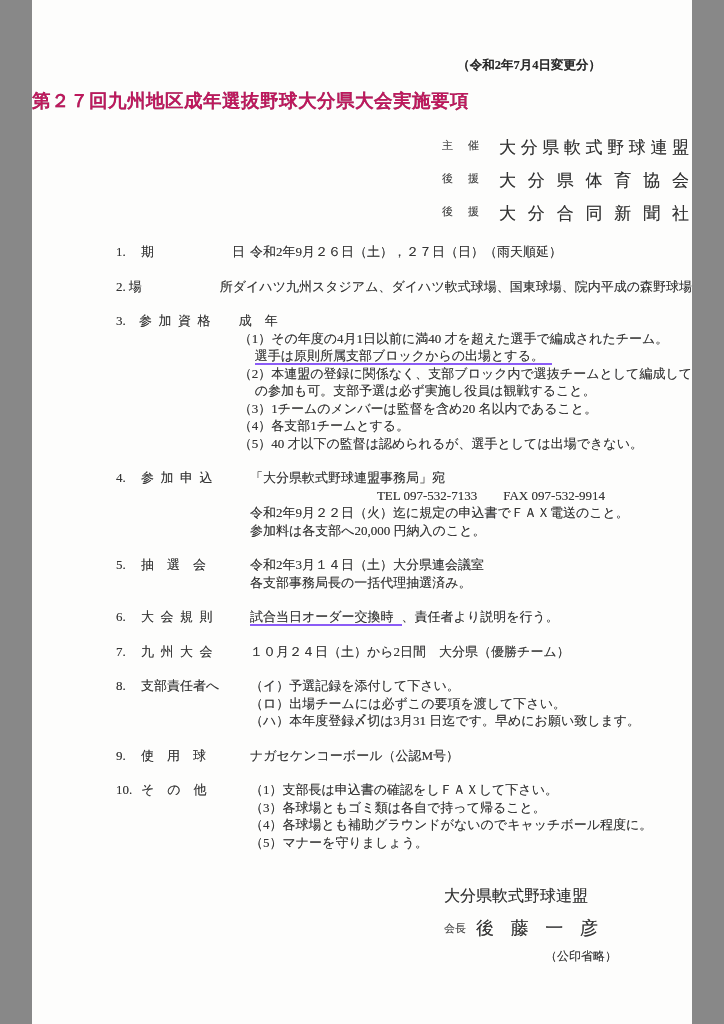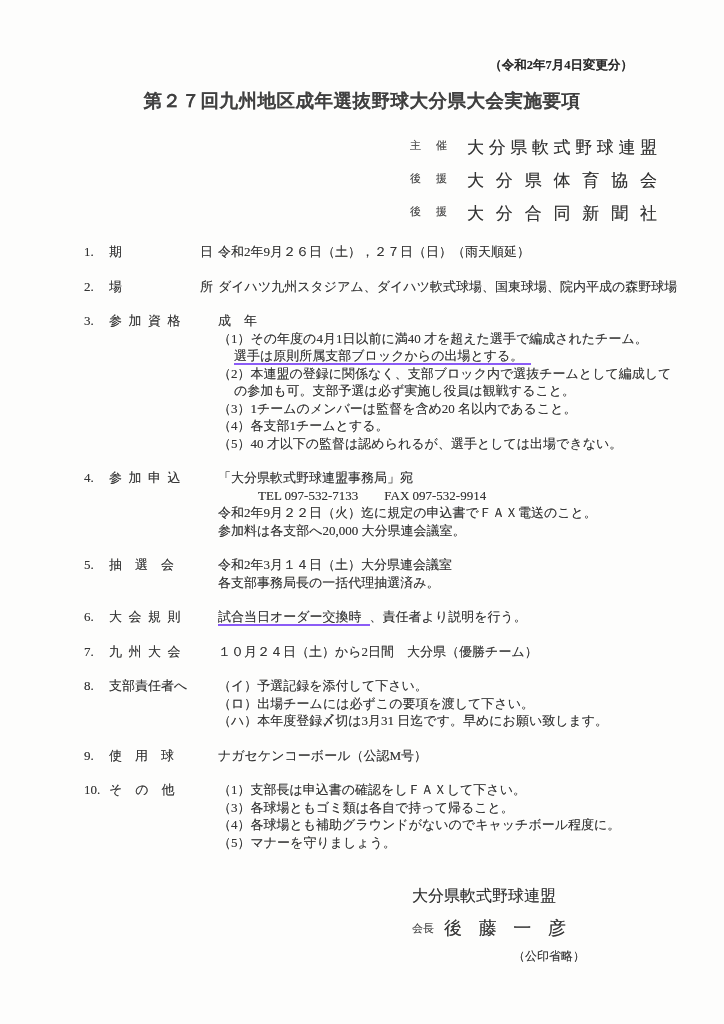--- a/index.html
+++ b/index.html
@@ -1,57 +1,57 @@
 <!DOCTYPE html>
 <html><head>
 <meta charset="utf-8">
 <style>
   html,body { margin:0; padding:0; }
   body { background:#888; }
   .page {
     position:relative;
-    width:724px; height:1024px;
+    width:660px; height:1024px;
     margin:0 auto;
     background:#fdfdfc;
     font-family:"Liberation Serif","DejaVu Serif",serif;
     color:#353535;
     overflow:hidden;
     text-shadow:0 0 0.5px rgba(70,70,70,0.55);
   }
   .rev-note {
     position:absolute; top:57px; right:91px;
     font-size:12.5px; font-weight:bold; color:#2a2a2a;
     white-space:pre;
   }
   .doc-title {
     position:absolute; top:88px; left:0; width:100%;
-    text-align:center;
+    text-align:left;
     font-size:18.5px; font-weight:bold; letter-spacing:0.5px;
-    color:#404040;
+    color:#be185d;
     white-space:pre;
   }
   .sponsors { position:absolute; top:136px; left:410px; }
   .sponsor-row { display:flex; align-items:baseline; margin-bottom:15px; height:18px; }
   .sponsor-role {
     width:37px; display:flex; justify-content:space-between;
     font-size:11px; color:#4a4a4a; align-self:center;
   }
   .sponsor-name {
     margin-left:20px; width:190px;
     display:flex; justify-content:space-between;
     font-size:17px; color:#333;
   }
   .body-sections { position:absolute; top:243px; left:0; right:0; }
   .section { display:flex; margin-bottom:17px; font-size:13px; line-height:17.5px; }
   .sec-no { margin-left:84px; width:25px; white-space:pre; }
   .sec-label { width:109px; white-space:pre; }
   .sec-content { flex:1; }
   .row { white-space:pre; }
   .row.ind1 { padding-left:16px; }
-  .row.ind2 { padding-left:40px; }
+  .row.ind2 { padding-left:40px;text-align:center; }
   .useg { border-bottom:2px solid #8b5cf6; padding-right:8px; }
   .footer { position:absolute; top:886px; left:412px; }
   .footer-org { font-size:16px; white-space:pre; }
   .chair-row { display:flex; align-items:center; margin-top:9px; height:24px; }
   .chair-title { font-size:11px; color:#4a4a4a; white-space:pre; }
   .chair-name {
     margin-left:10px; width:122px;
     display:flex; justify-content:space-between;
     font-size:18px; color:#333;
   }
@@ -145,21 +145,21 @@
           <div class="row"><span>（5）40 才以下の監督は認められるが、選手としては出場できない。</span></div>
         </div>
       </div>
       <div class="section">
         <span class="sec-no">4.</span>
         <span class="sec-label">参  加  申  込</span>
         <div class="sec-content">
           <div class="row"><span>「大分県軟式野球連盟事務局」宛</span></div>
           <div class="row ind2"><span>TEL 097-532-7133　　FAX 097-532-9914</span></div>
           <div class="row"><span>令和2年9月２２日（火）迄に規定の申込書でＦＡＸ電送のこと。</span></div>
-          <div class="row"><span>参加料は各支部へ20,000 大分県連会議室。</span></div>
+          <div class="row"><span>参加料は各支部へ20,000 円納入のこと。</span></div>
         </div>
       </div>
       <div class="section">
         <span class="sec-no">5.</span>
         <span class="sec-label">抽　選　会</span>
         <div class="sec-content">
           <div class="row"><span>令和2年3月１４日（土）大分県連会議室</span></div>
           <div class="row"><span>各支部事務局長の一括代理抽選済み。</span></div>
         </div>
       </div>

